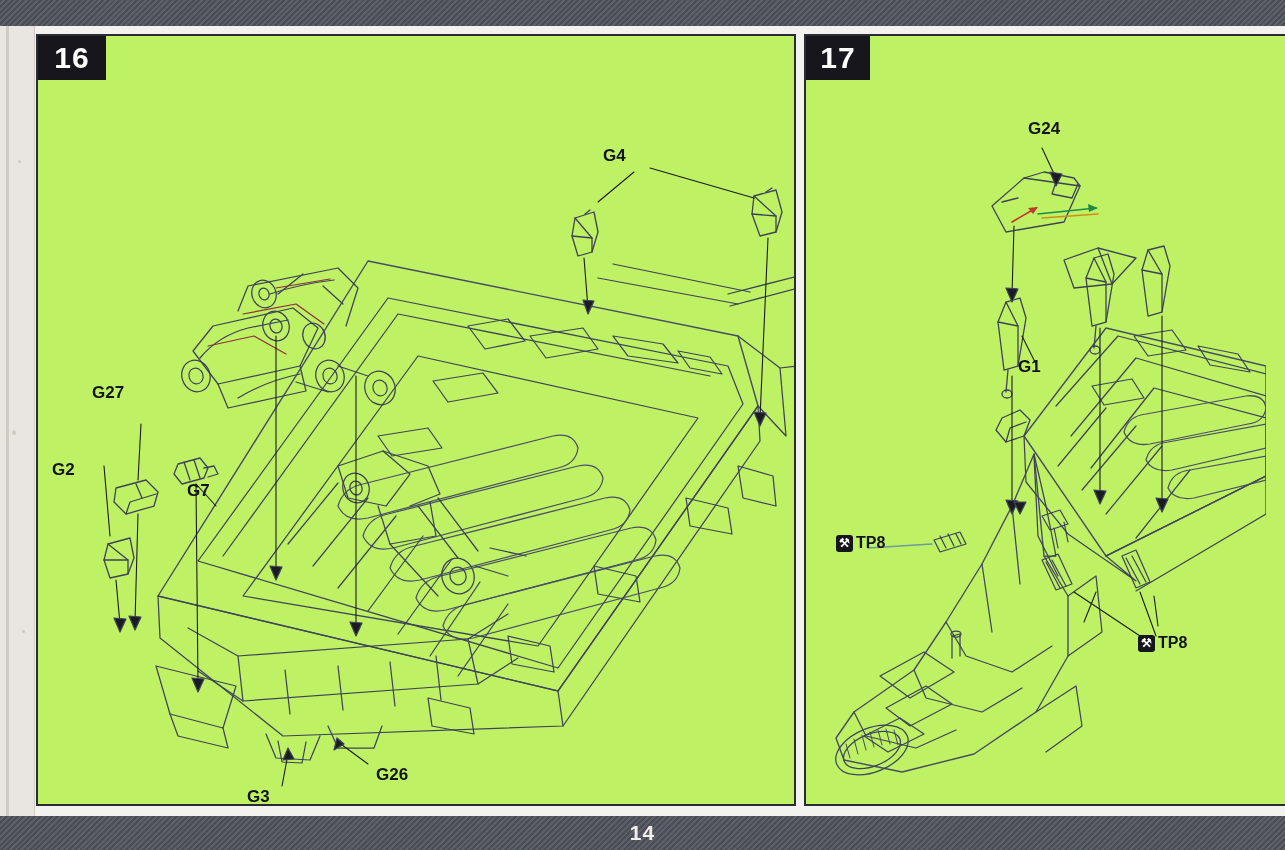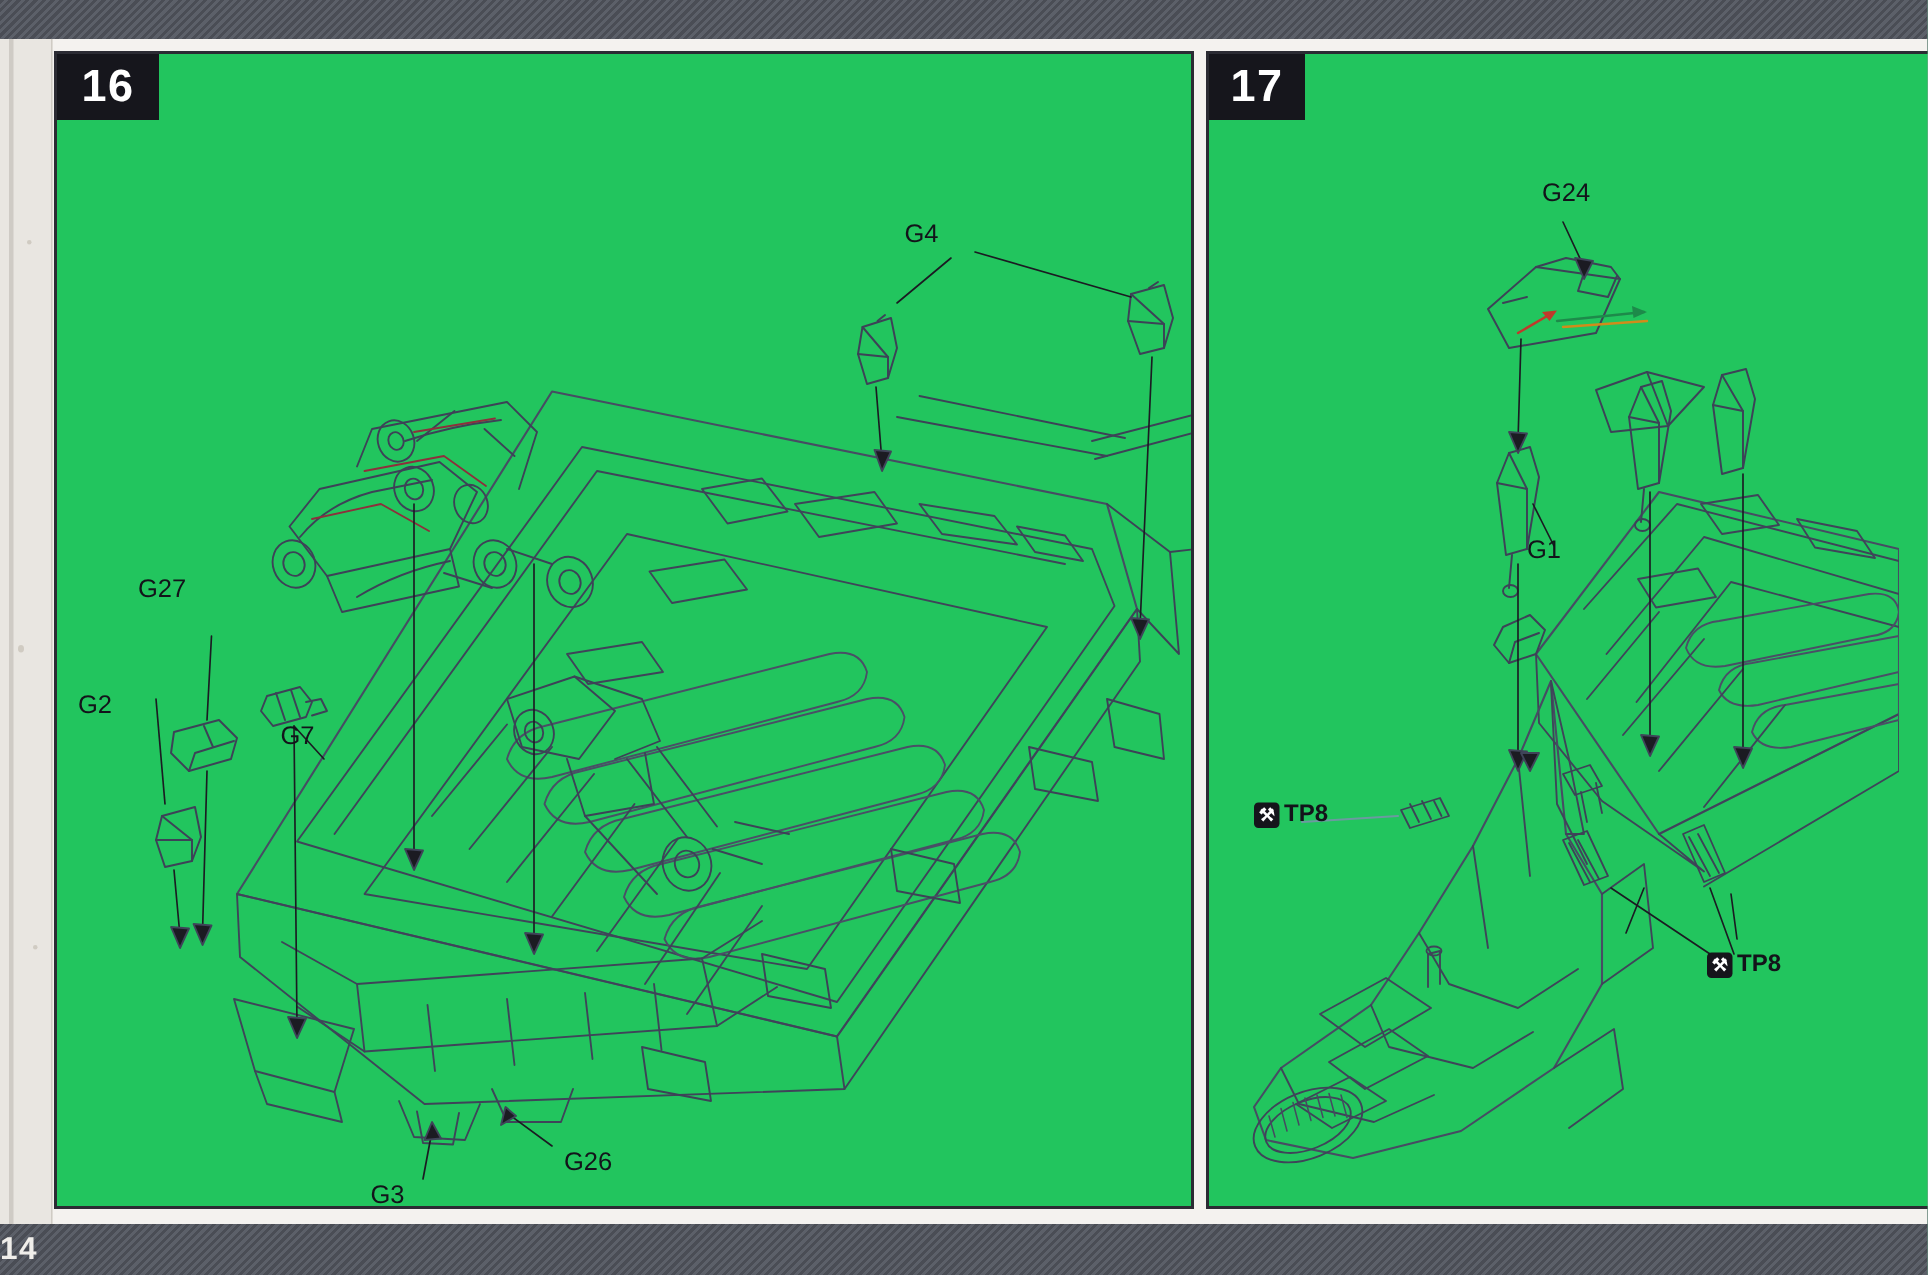--- a/index.html
+++ b/index.html
@@ -49,32 +49,32 @@
       135deg,
       #4a4d55 0px, #4a4d55 2px,
       #5c6069 2px, #5c6069 4px);
   }
   .band.top { top: 0; height: 26px; }
   .band.bot { top: 816px; height: 34px; }
   .page-number {
     position: absolute;
     left: 0; top: 818px;
     width: 1285px;
-    text-align: left;
+    text-align: center;
     font-size: 21px;
     font-weight: bold;
     color: #f0eeea;
     letter-spacing: 1px;
     line-height: 30px;
   }
 
   
   .panel {
     position: absolute;
-    background: #22c55e;
+    background: #bef264;
     border: 2px solid #2b2b33;
     box-sizing: border-box;
     overflow: hidden;
   }
   #panel-16 { left: 36px; top: 34px; width: 760px; height: 772px; }
   #panel-17 { left: 804px; top: 34px; width: 556px; height: 772px; }
 
   .step-badge {
     position: absolute;
     left: 0; top: 0;
@@ -88,21 +88,21 @@
     justify-content: center;
     letter-spacing: 1px;
   }
   .step-badge.step17 { width: 64px; }
 
   svg.art { position: absolute; left: 0; top: 0; }
 
   .lbl {
     position: absolute;
     font-size: 17px;
-    font-weight: normal;
+    font-weight: bold;
     color: #13131a;
     white-space: nowrap;
     font-family: "Liberation Sans", sans-serif;
   }
   .tp-badge {
     position: absolute;
     display: flex;
     align-items: center;
     gap: 3px;
     font-size: 16px;

